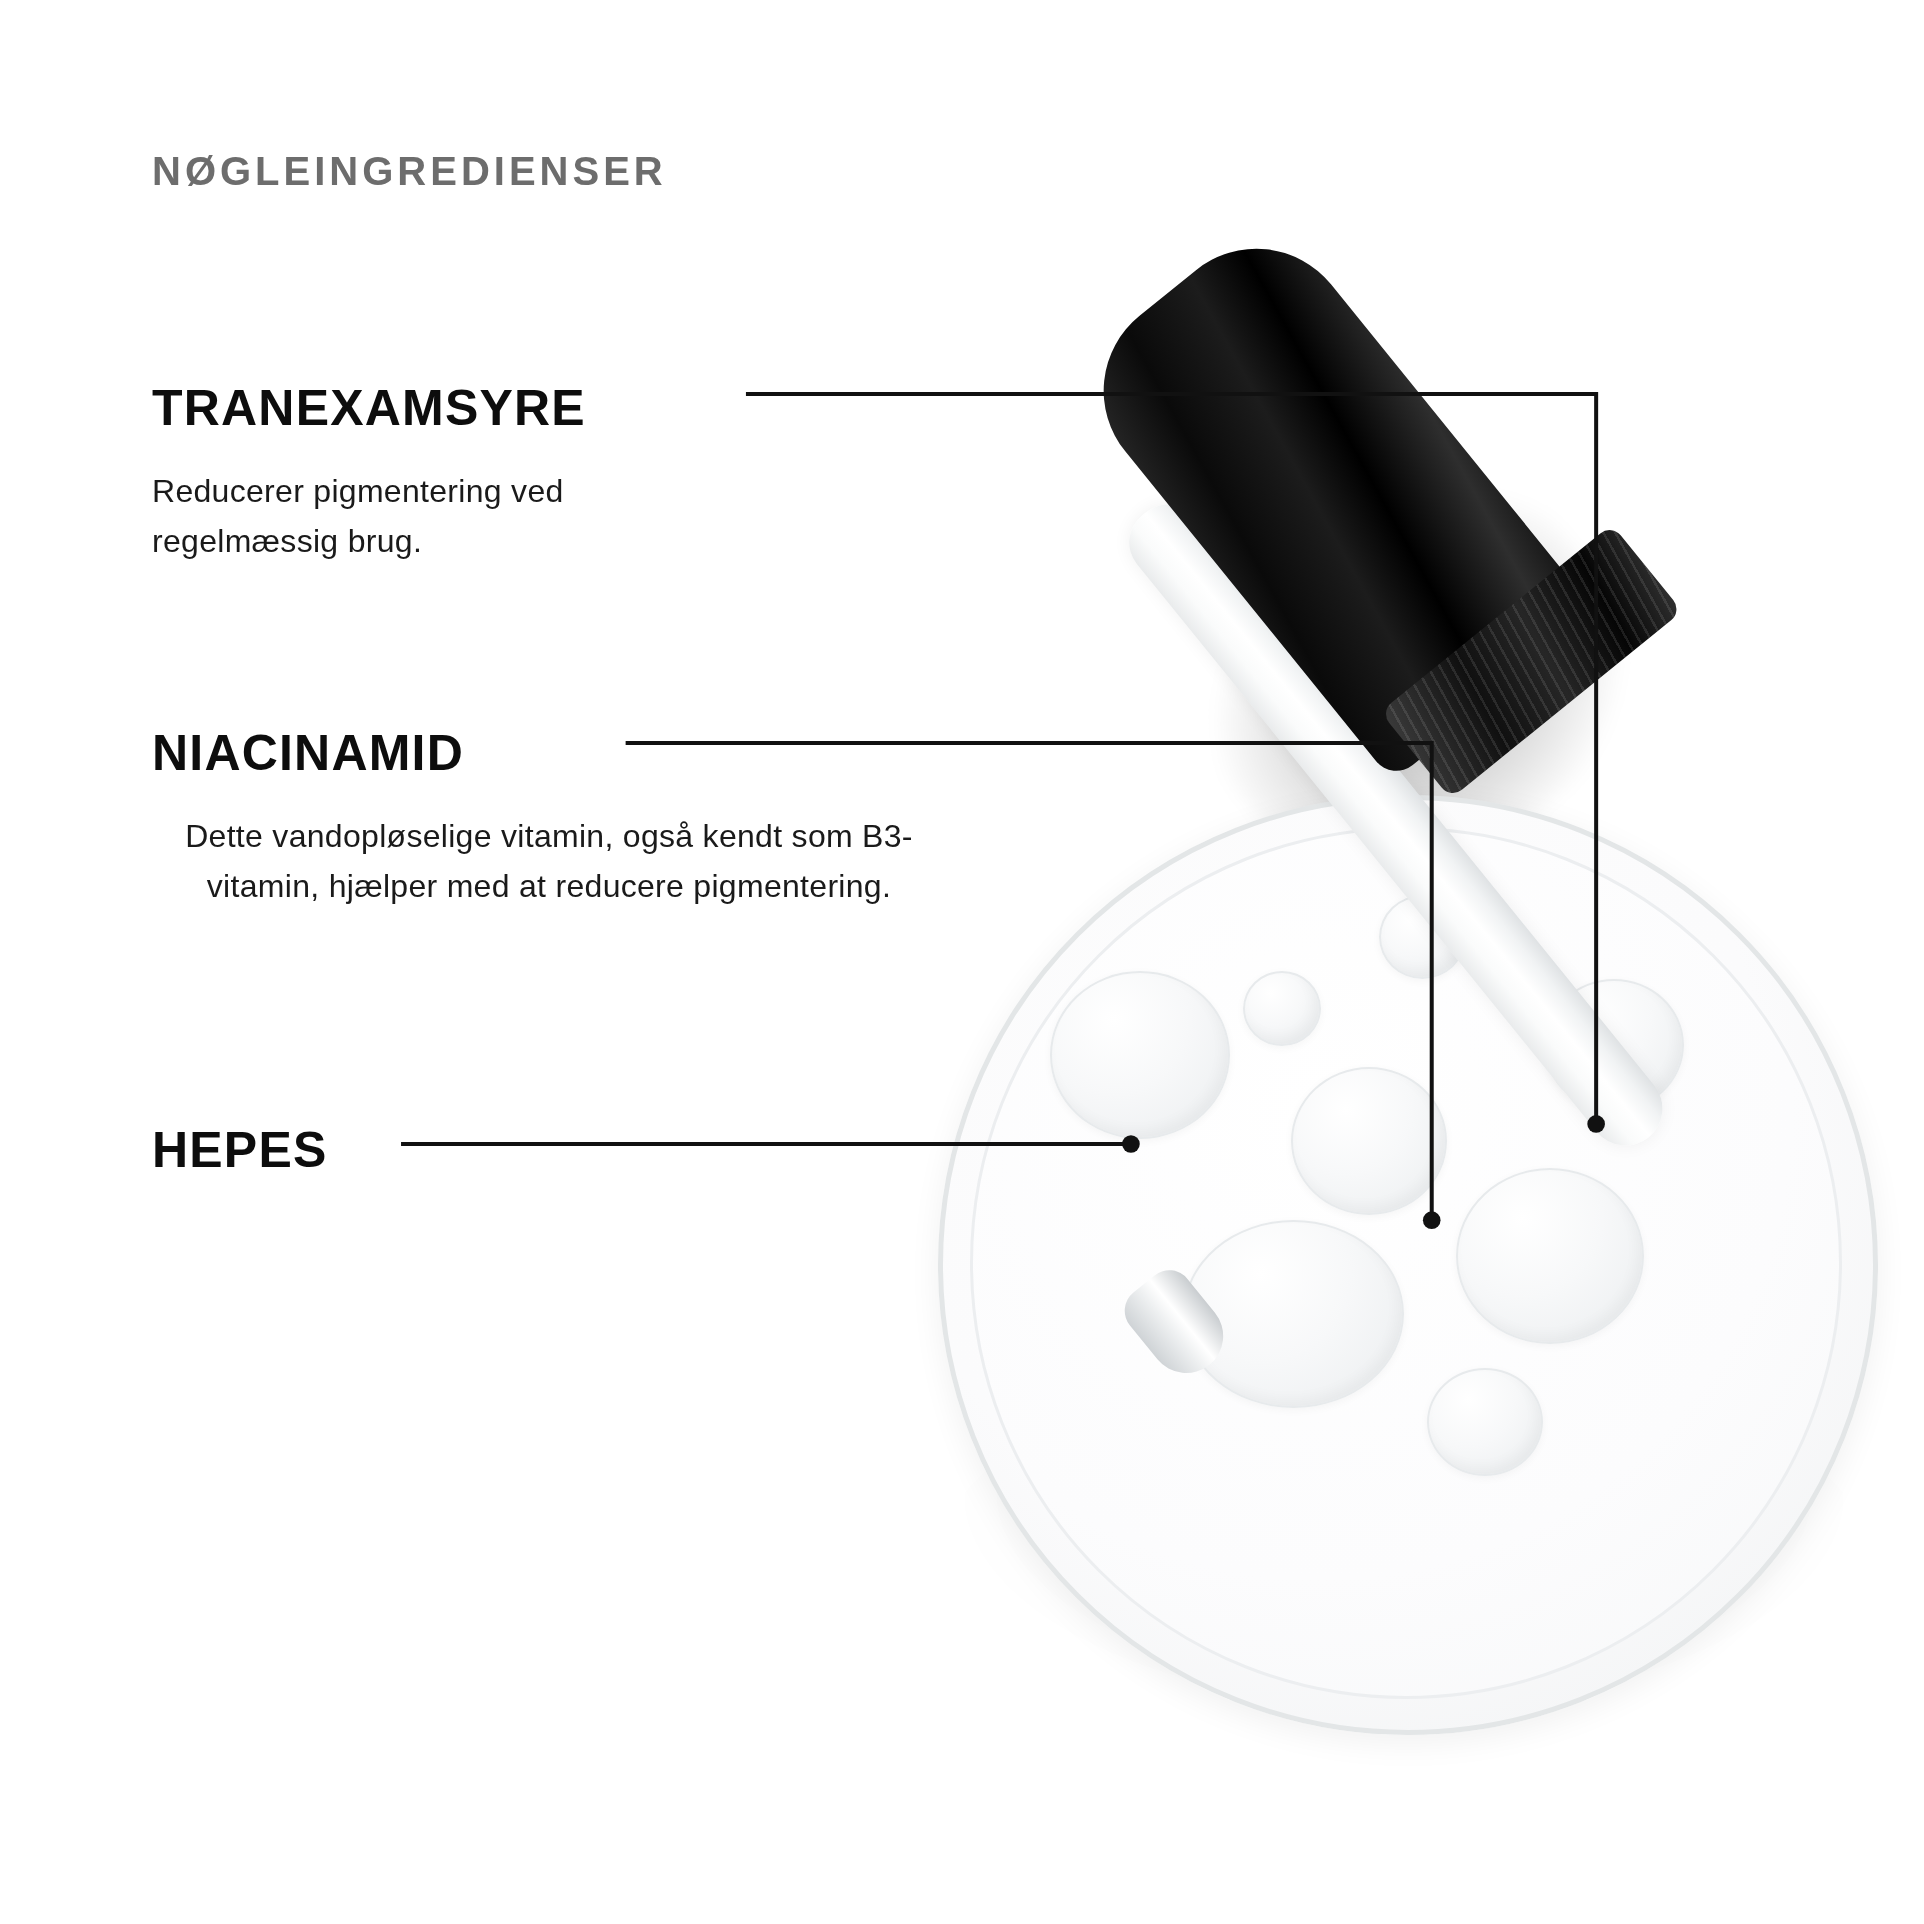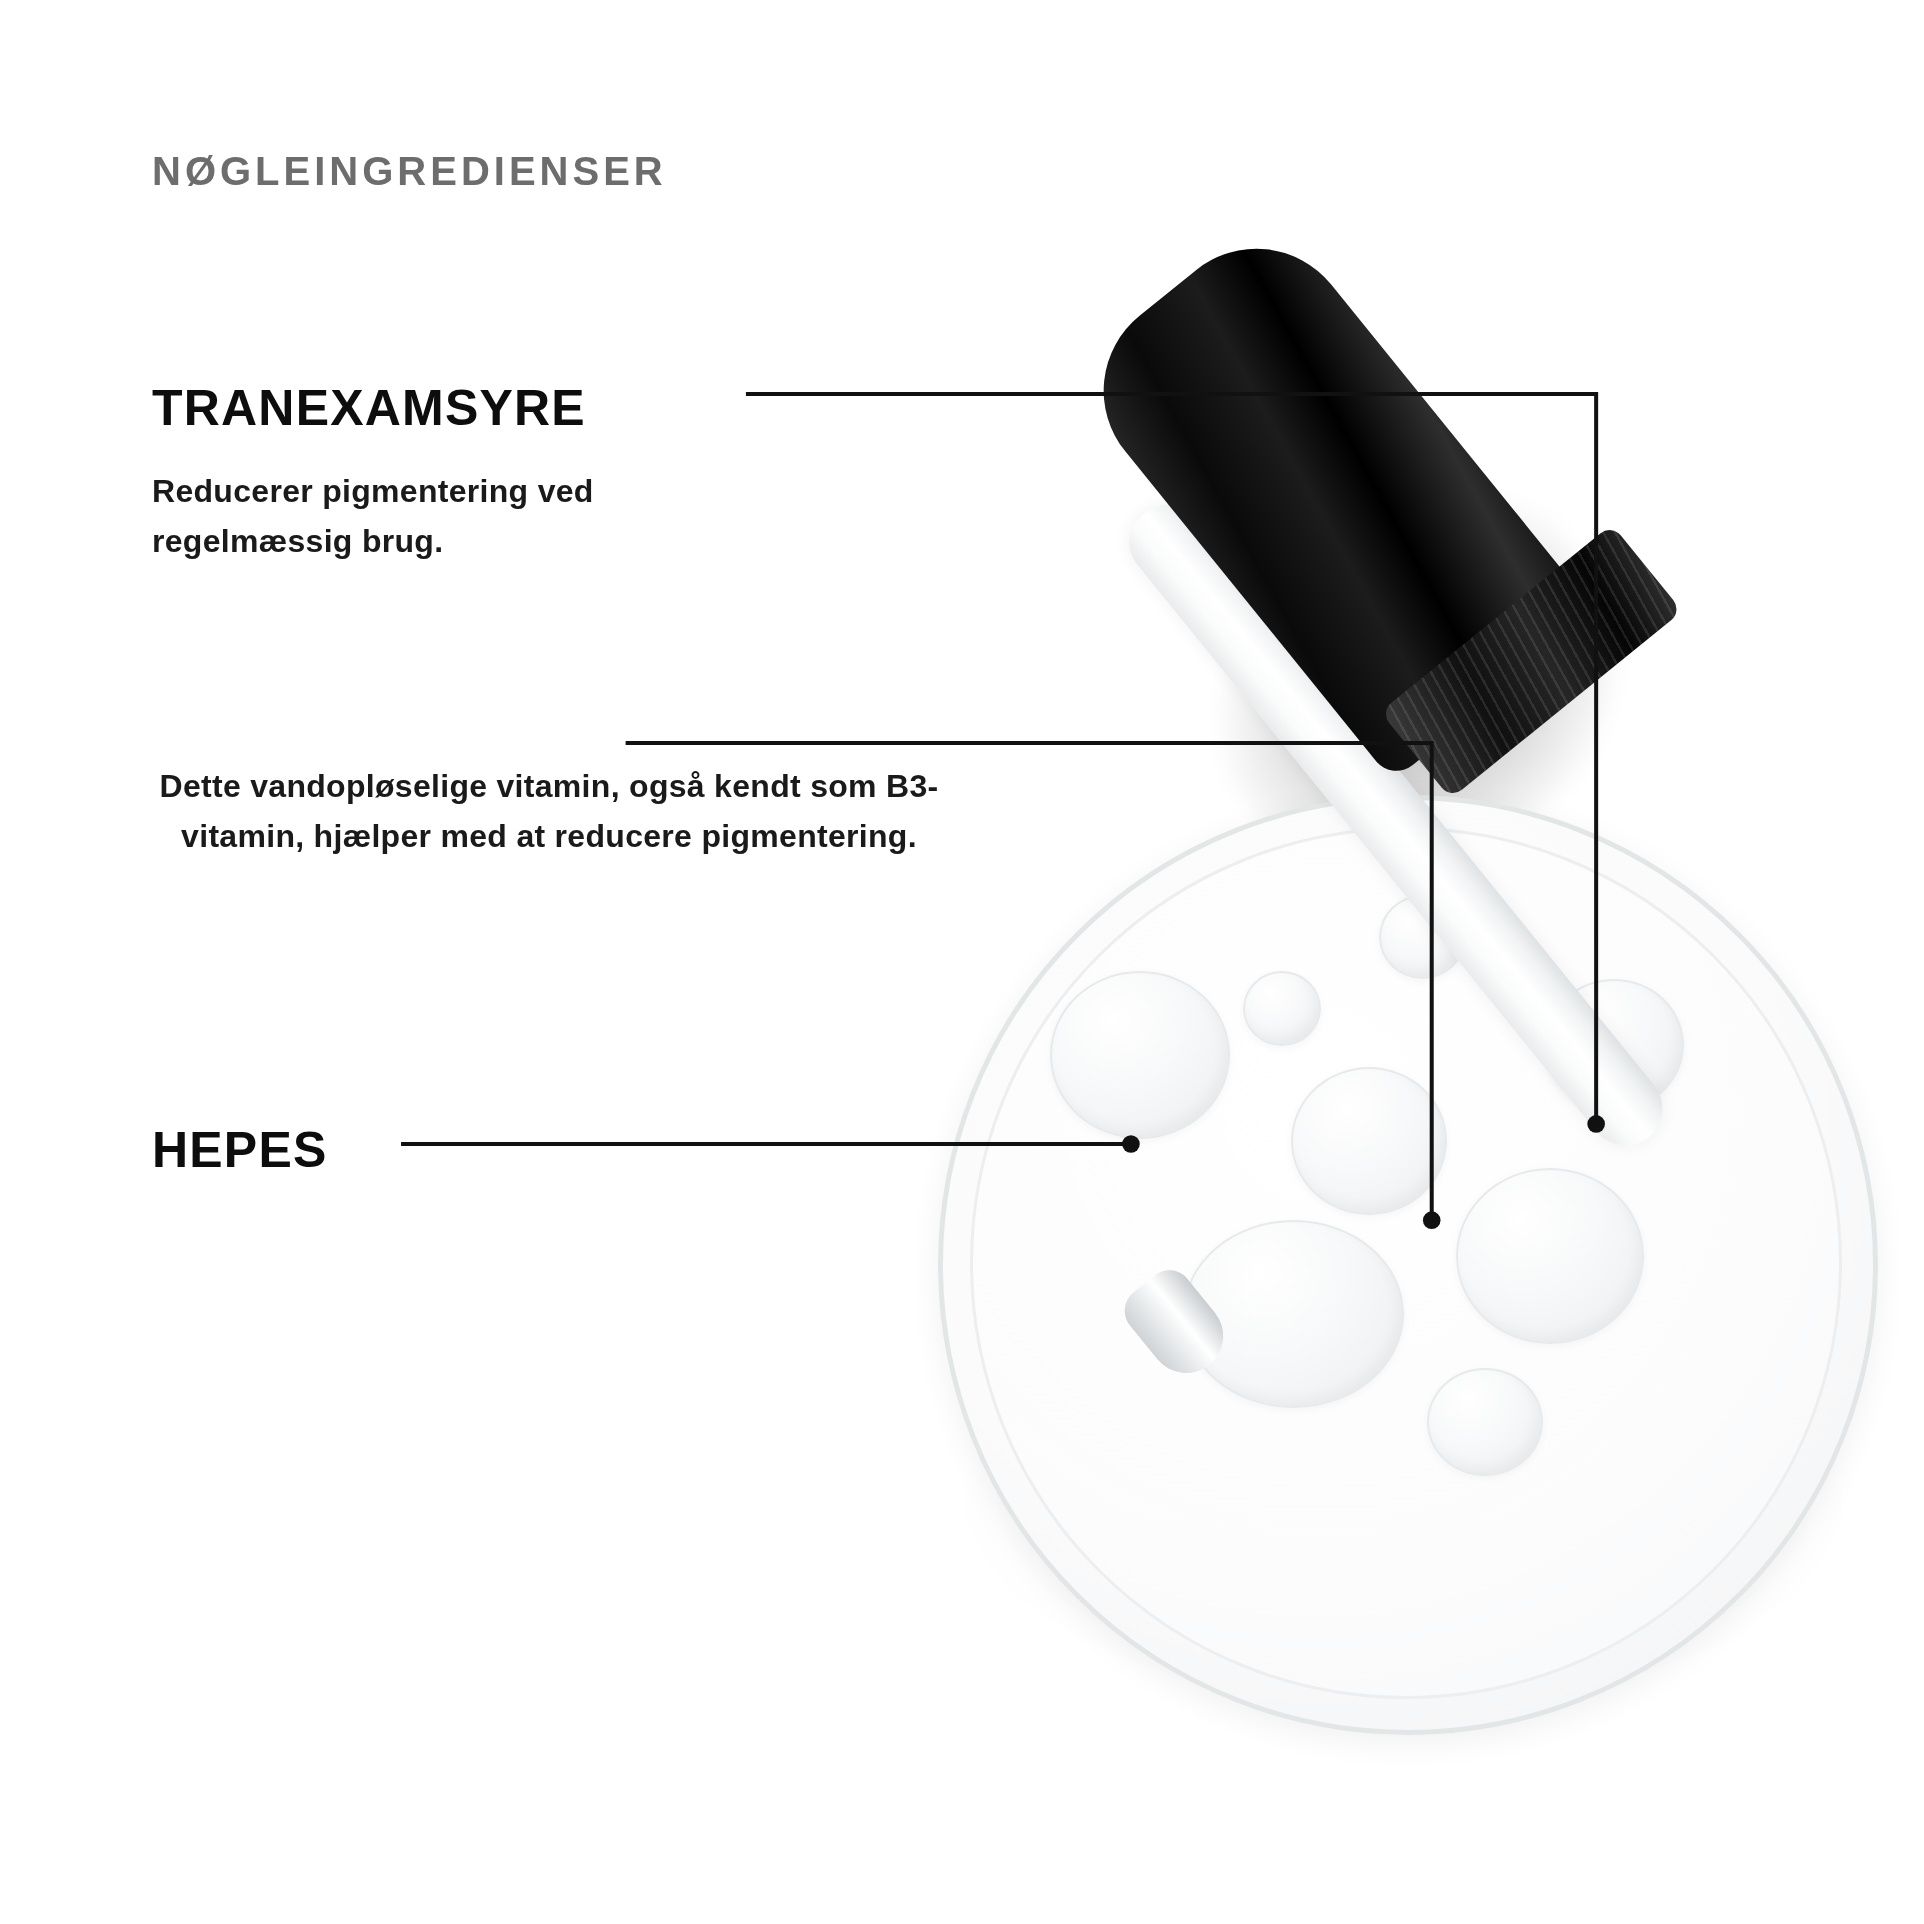--- a/index.html
+++ b/index.html
@@ -47,21 +47,21 @@
     white-space: nowrap;
     line-height: 1;
   }
 
   .block-body {
     margin-top: 34px;
     font-size: 32px;
     line-height: 1.55;
     letter-spacing: 0.3px;
     color: #1a1a1a;
-    font-weight: 700;
+    font-weight: 400;
     max-width: 802px;
   }
 
   #block-tranexamsyre { top: 345px; }
   #block-niacinamid  { top: 690px; }
   #block-hepes       { top: 1087px; }
 
   
   #leaders {
     position: absolute;
@@ -240,20 +240,21 @@
   </svg>
 
   <div class="eyebrow">NØGLEINGREDIENSER</div>
 
   <div class="block" id="block-tranexamsyre">
     <div class="block-title">TRANEXAMSYRE</div>
     <div class="block-body" style="max-width:497px;">Reducerer pigmentering ved regelmæssig brug.</div>
   </div>
 
   <div class="block" id="block-niacinamid">
+    <div class="block-title">NIACINAMID</div>
     <div class="block-body" style="max-width:794px;text-align:center;">Dette vandopløselige vitamin, også kendt som B3-vitamin, hjælper med at reducere pigmentering.</div>
   </div>
 
   <div class="block" id="block-hepes">
     <div class="block-title">HEPES</div>
   </div>
 
 </div>
 
 

